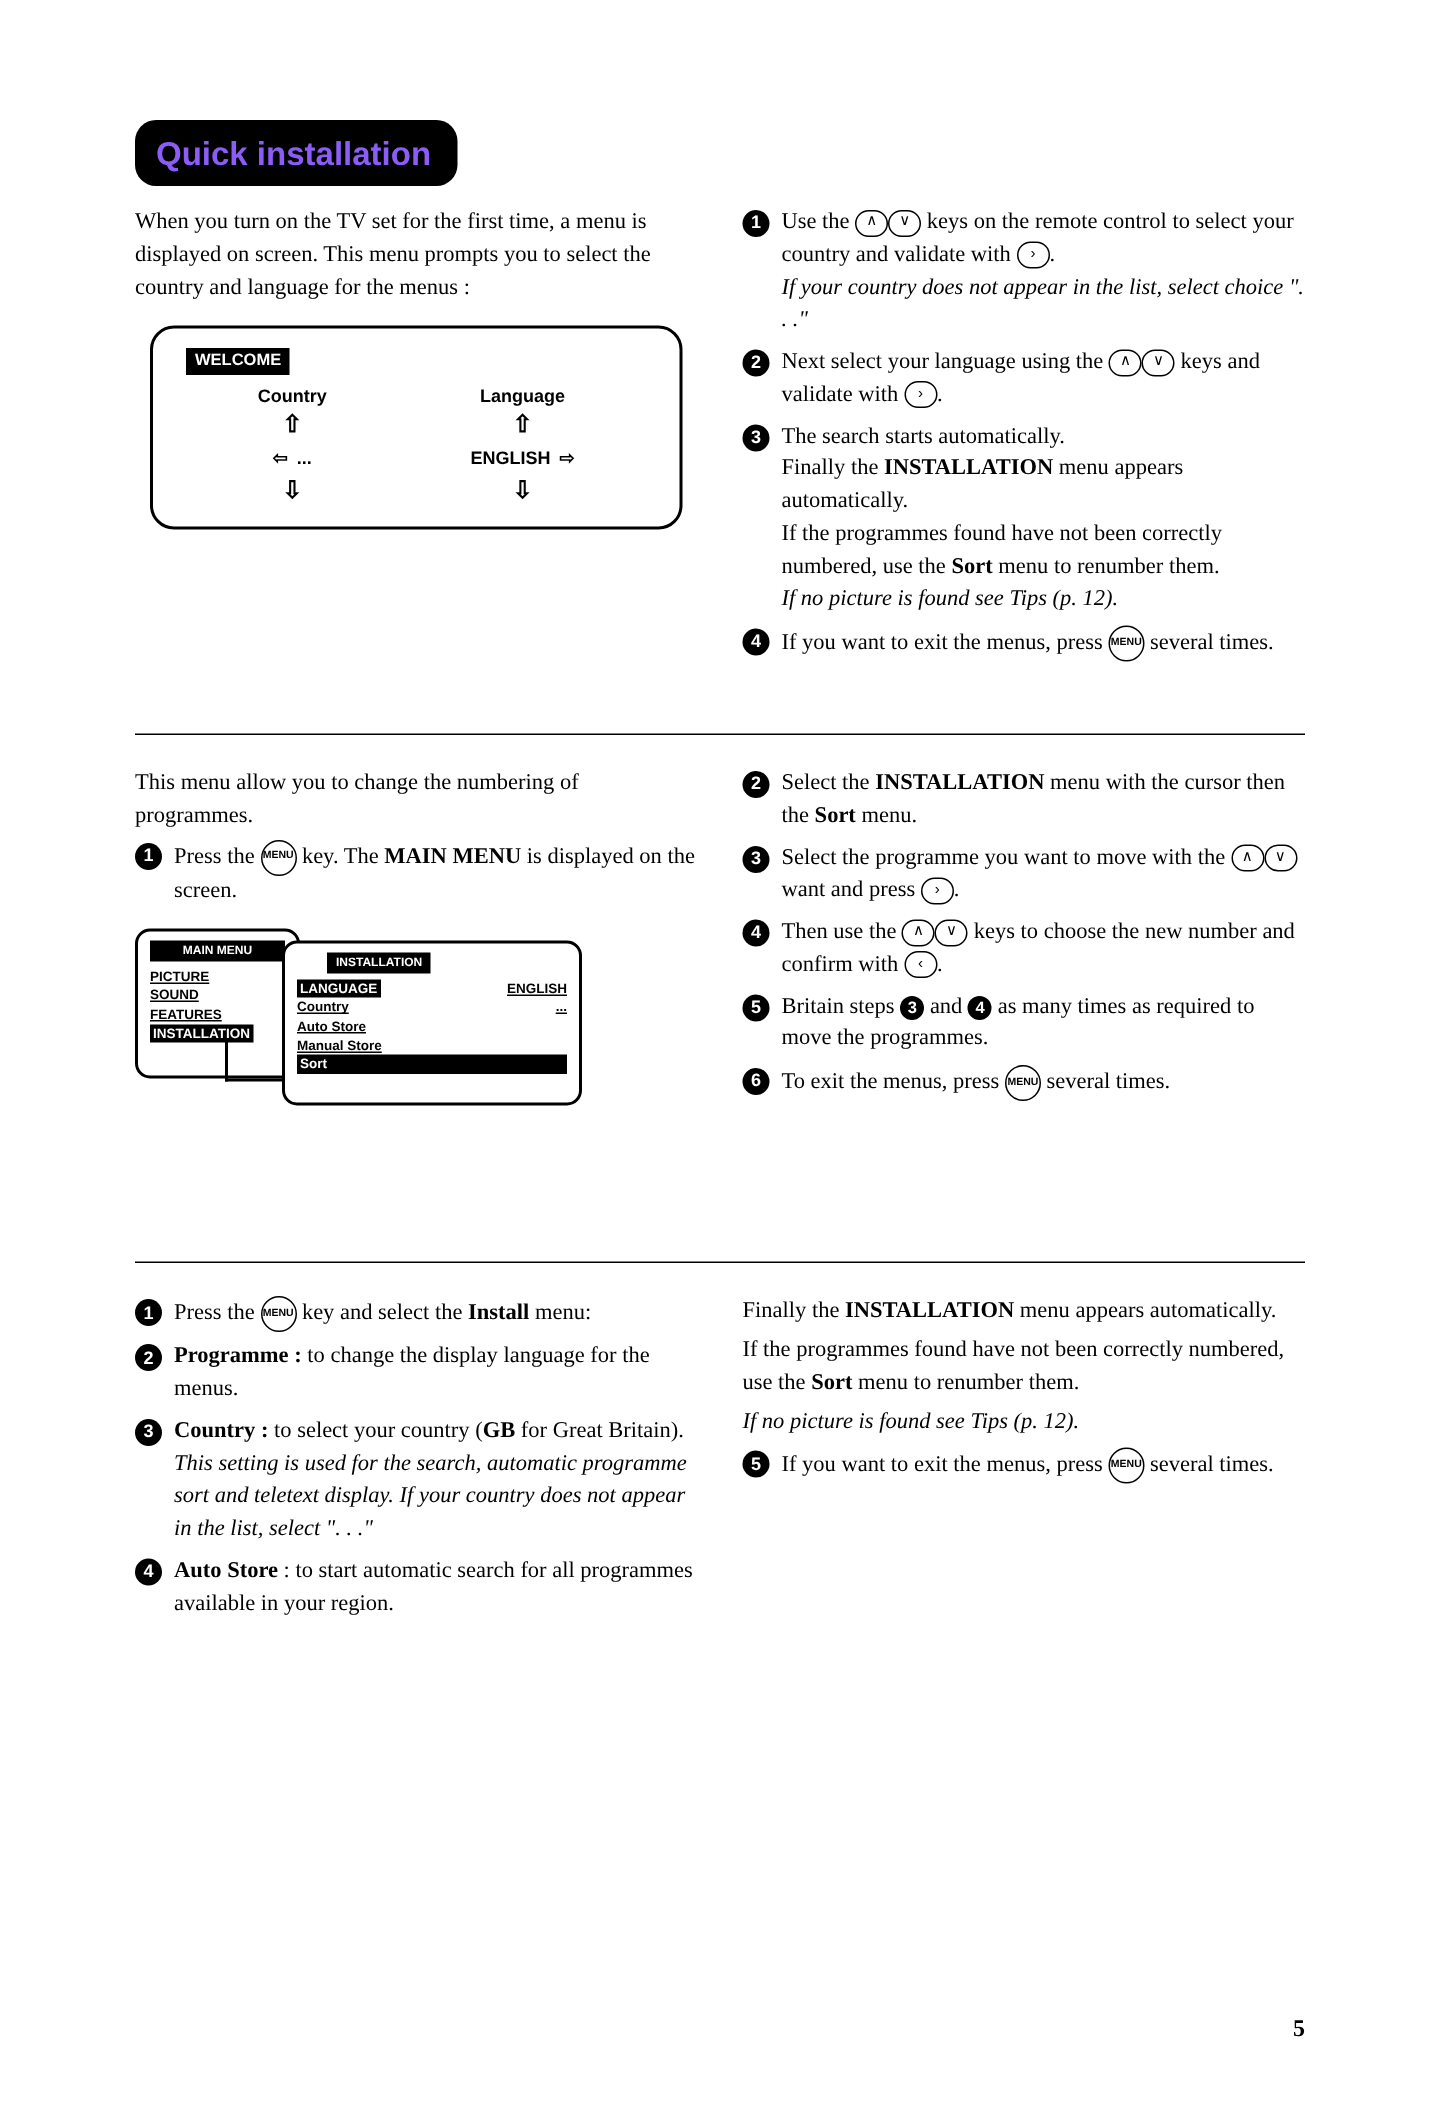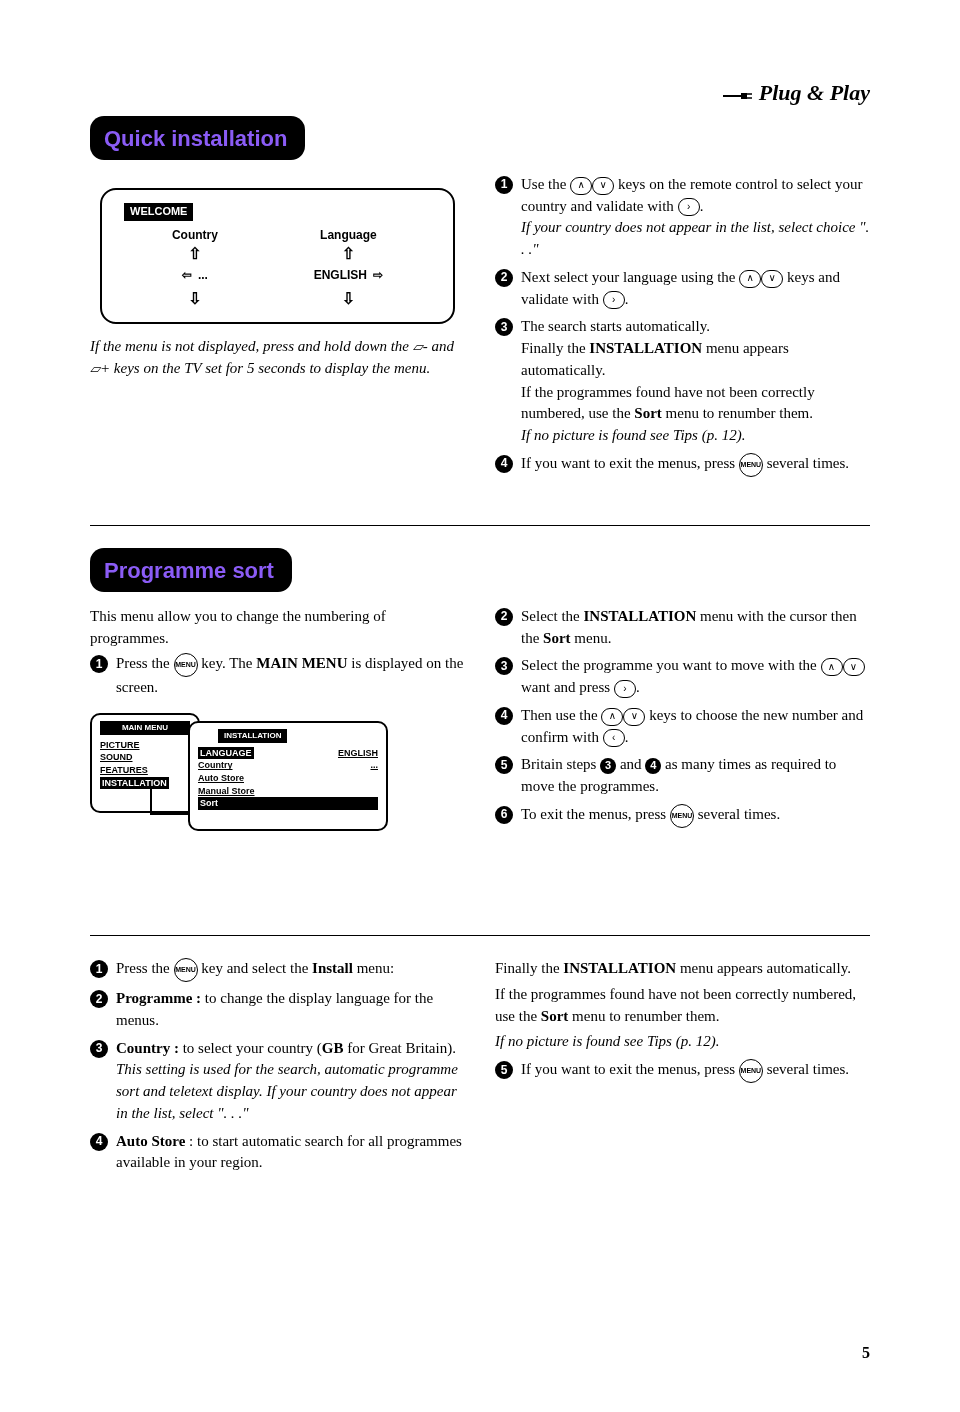--- a/index.html
+++ b/index.html
@@ -38,36 +38,26 @@
   .connector { position: absolute; border-left: 2px solid #000; border-bottom: 2px solid #000; width: 60px; height: 28px; left: 60px; top: 74px; }
   .page-num { position: absolute; bottom: 50px; right: 90px; font-weight: bold; font-size: 16px; }
   .vol-key { font-size: 13px; vertical-align: middle; }
   .section { margin-bottom: 0; }
 </style>
 </head>
 <body>
 
 <div class="page">
 
-  <div class="header-logo">
-    <span class="plug-icon">
-      <svg width="30" height="12" viewBox="0 0 30 12">
-          <line x1="0" y1="6" x2="18" y2="6" stroke="#000" stroke-width="2"></line>
-          <rect x="18" y="3" width="6" height="6" fill="#000"></rect>
-          <line x1="24" y1="4" x2="29" y2="4" stroke="#000" stroke-width="1.5"></line>
-          <line x1="24" y1="8" x2="29" y2="8" stroke="#000" stroke-width="1.5"></line>
-        </svg>
-    </span>
-    <span>Plug &amp; Play</span>
-  </div>
 
   <div class="section">
     <div class="section-title">Quick installation</div>
     <div class="two-col">
       <div class="col">
+        <p>When you turn on the TV set for the first time, a menu is displayed on screen. This menu prompts you to select the country and language for the menus :</p>
         <div class="tv-screen">
           <div style="text-align:left"><span class="tv-header">WELCOME</span></div>
           <div class="welcome-grid">
             <div class="welcome-col">
               <div>Country</div>
               <div class="arrow-up">⇧</div>
               <div class="welcome-row">
                   <span>⇦</span>
                   <span>...</span>
                 </div>
@@ -77,21 +67,20 @@
               <div>Language</div>
               <div class="arrow-up">⇧</div>
               <div class="welcome-row">
                   <span>ENGLISH</span>
                   <span>⇨</span>
                 </div>
               <div class="arrow-down">⇩</div>
             </div>
           </div>
         </div>
-        <p class="italic">If the menu is not displayed, press and hold down the <span class="vol-key">▱</span>- and <span class="vol-key">▱</span>+ keys on the TV set for 5&nbsp;seconds to display the menu.</p>
       </div>
       <div class="col">
         <ul class="step-list">
           <li class="step-item">
             <span class="step-num">1</span>
             <span class="step-text"><span>Use the </span><span class="key">∧</span><span class="key">∨</span><span> keys on the remote control to select your country and validate with </span><span class="key">›</span><span>.</span><br><span class="italic">If your country does not appear in the list, select choice ". . ."</span></span>
           </li>
           <li class="step-item">
             <span class="step-num">2</span>
             <span class="step-text"><span>Next select your language using the </span><span class="key">∧</span><span class="key">∨</span><span> keys and validate with </span><span class="key">›</span><span>.</span></span>
@@ -105,21 +94,20 @@
             <span class="step-text"><span>If you want to exit the menus, press </span><span class="key menu-key">MENU</span><span> several times.</span></span>
           </li>
         </ul>
       </div>
     </div>
   </div>
 
   <hr class="hr">
 
   <div class="section">
-    <div class="section-title">Programme sort</div>
     <div class="two-col">
       <div class="col">
         <p>This menu allow you to change the numbering of programmes.</p>
         <ul class="step-list">
           <li class="step-item">
             <span class="step-num">1</span>
             <span class="step-text"><span>Press the </span><span class="key menu-key">MENU</span><span> key. The </span><span class="bold">MAIN MENU</span><span> is displayed on the screen.</span></span>
           </li>
         </ul>
         <div class="menu-diagram">

